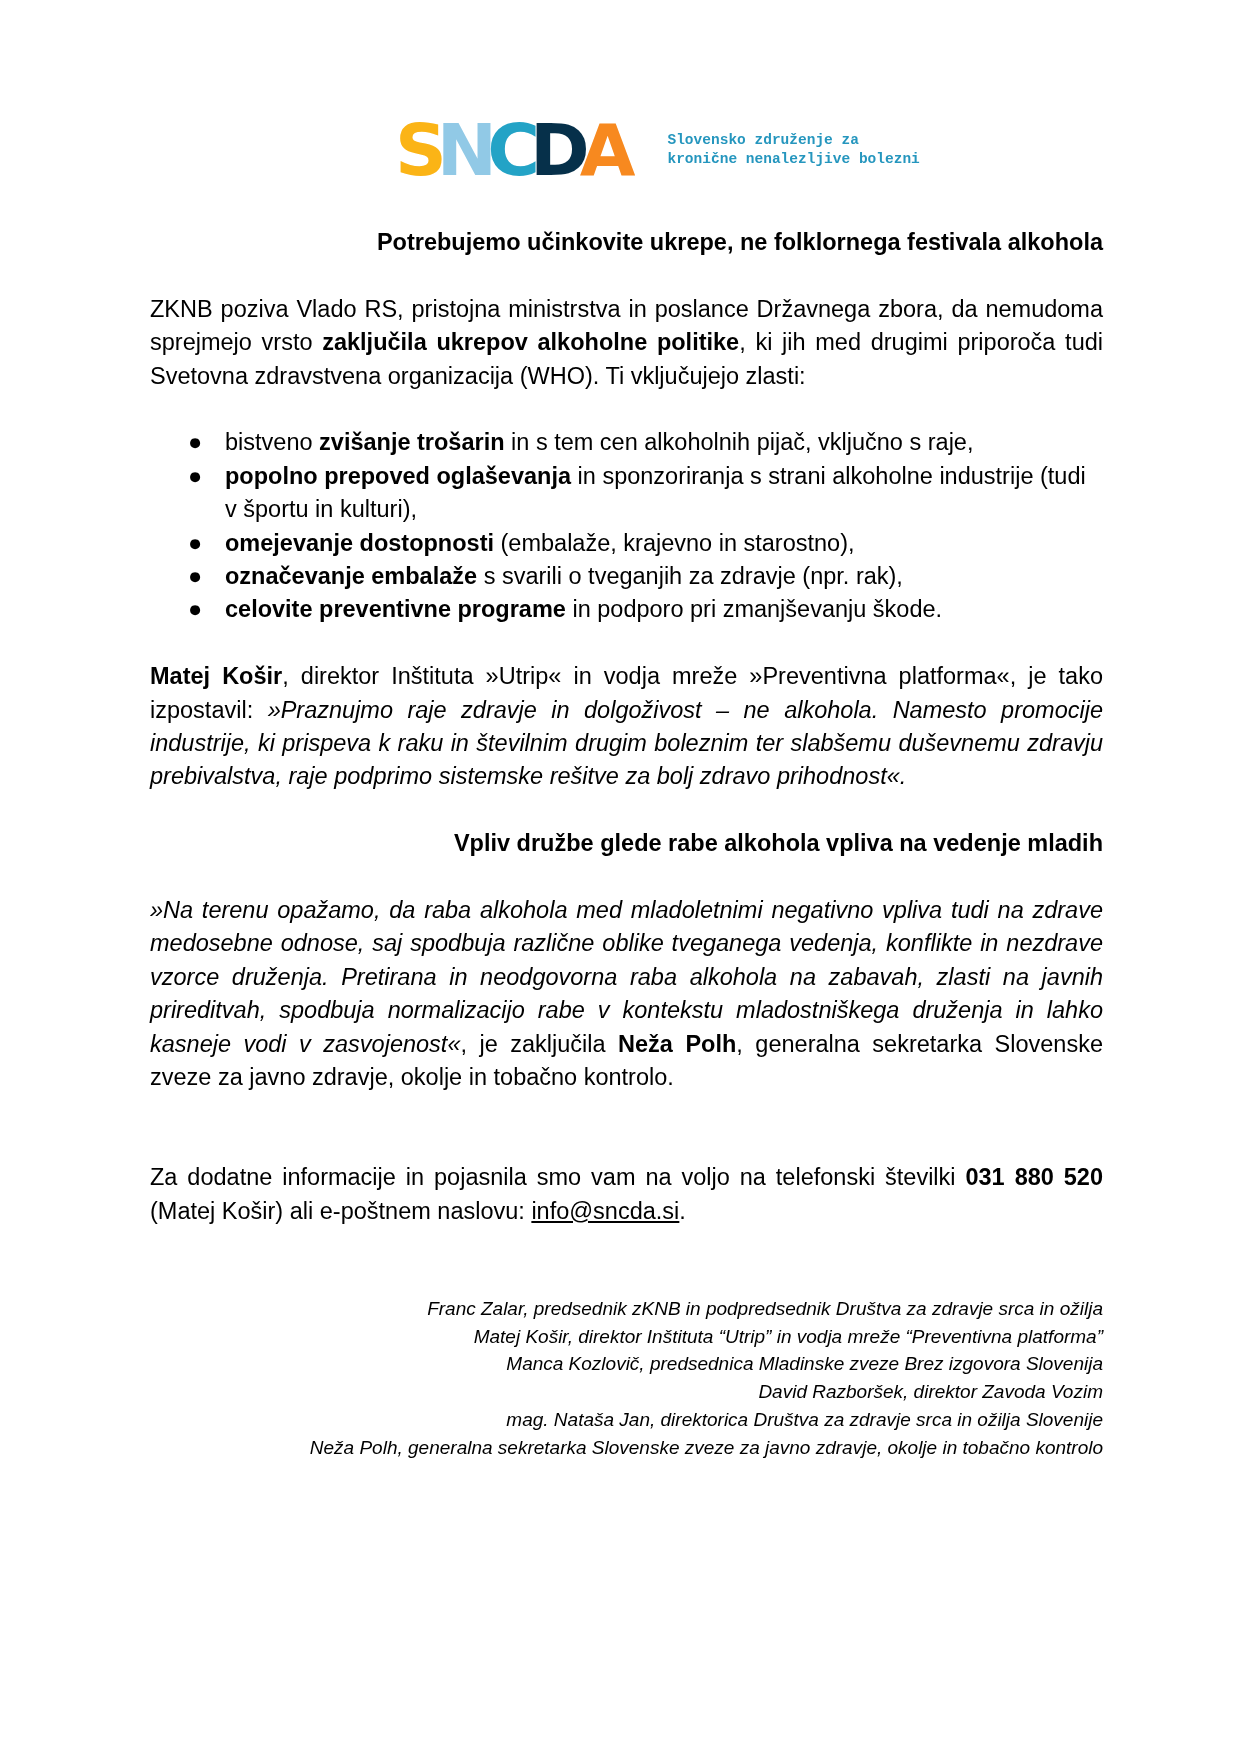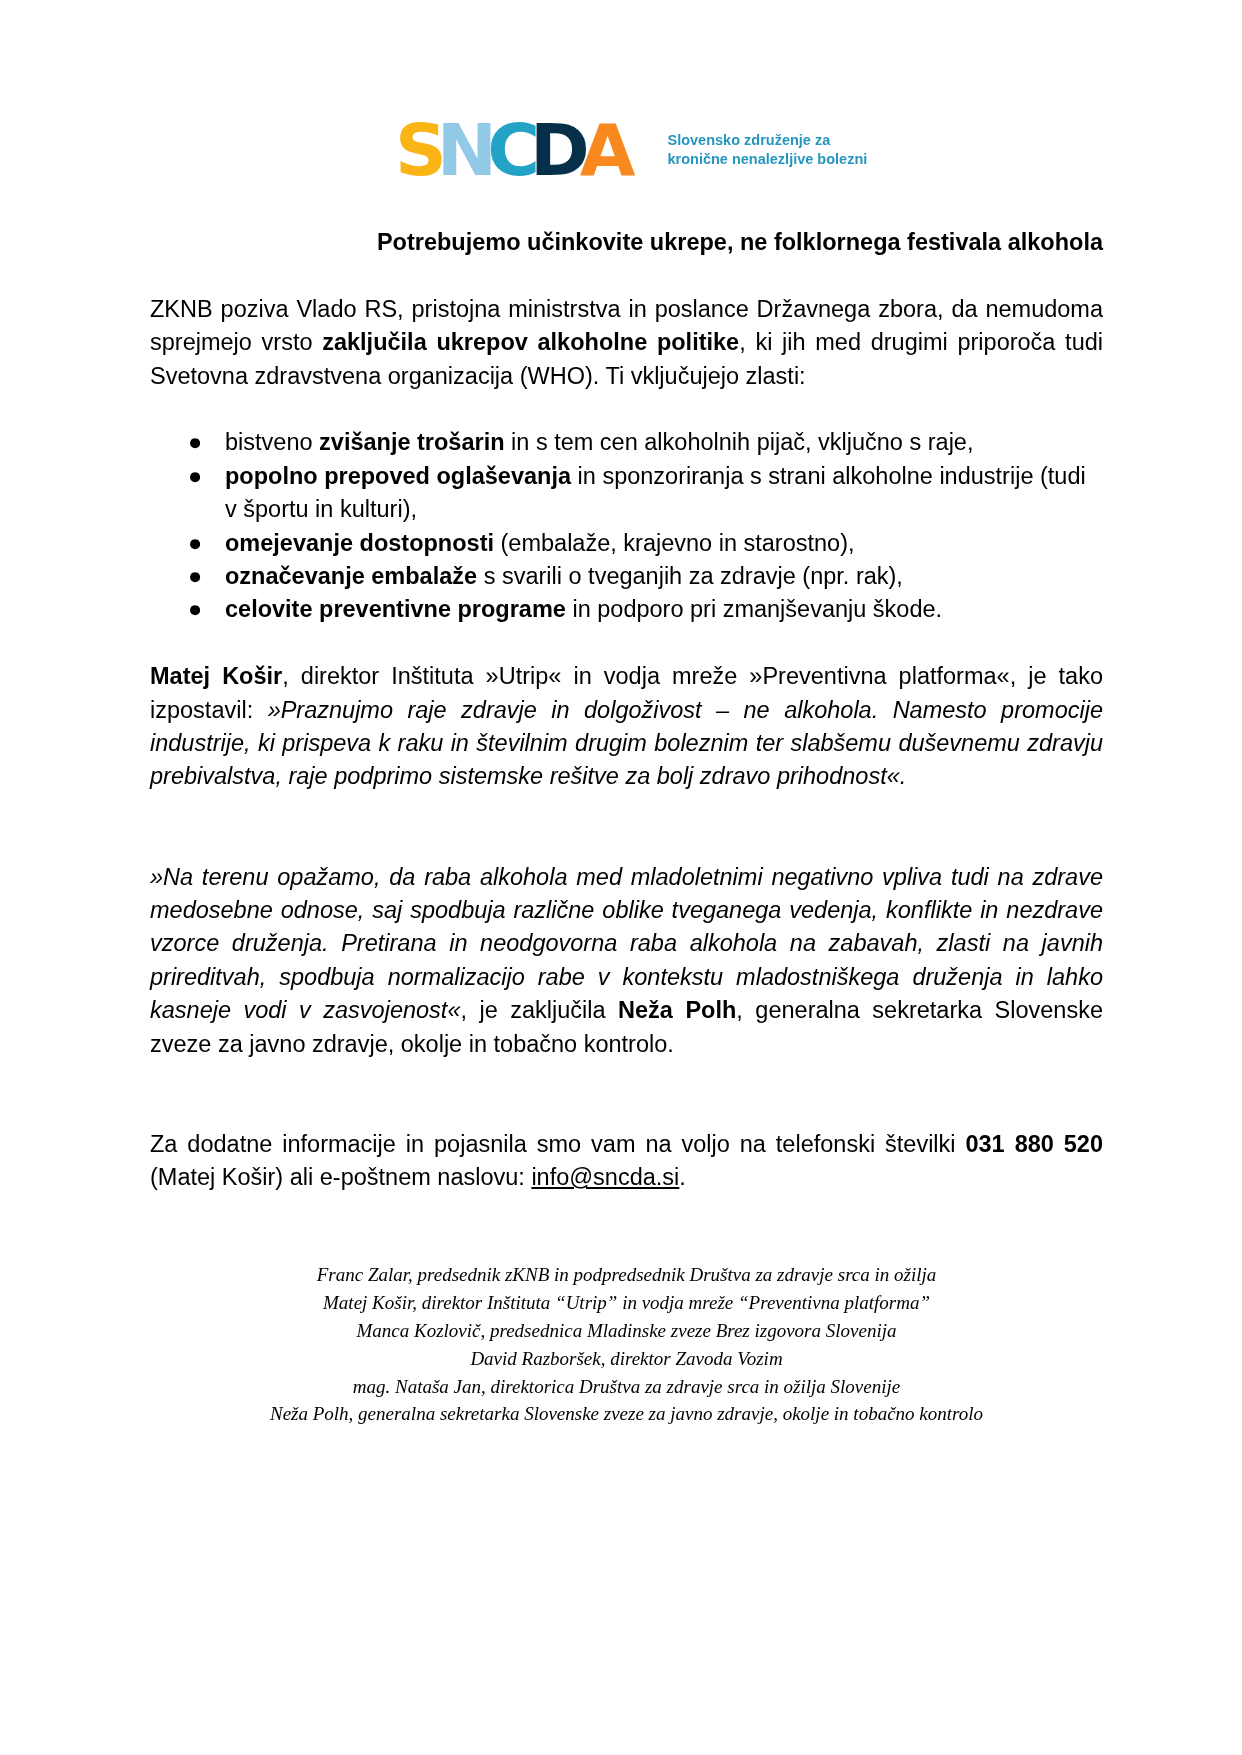--- a/index.html
+++ b/index.html
@@ -1,30 +1,30 @@
 <!DOCTYPE html>
 <html><head>
 <meta charset="utf-8">
 <style>
   html, body { margin: 0; padding: 0; background: #ffffff; }
   body { width: 1242px; height: 1755px; position: relative; overflow: hidden;
          font-family: "Liberation Sans", sans-serif; color: #000; }
   .logo { position: absolute; left: 395px; top: 112px; height: 75px; display: flex; align-items: center; }
   .logo-mark { font-family: "DejaVu Sans", sans-serif; font-weight: bold; font-size: 72px; letter-spacing: -10px; line-height: 1; display: flex; }
   .logo-mark span { display: inline-block; }
-  .logo-text { margin-left: 42px; font-family: Liberation Sans, sans-serif; font-weight: bold; font-size: 14.5px; line-height: 19px; color: #2596be; }
+  .logo-text { margin-left: 42px; font-family: Liberation Mono, monospace; font-weight: bold; font-size: 14.5px; line-height: 19px; color: #2596be; }
   .content { position: absolute; left: 150px; top: 226px; width: 953px; font-size: 23.5px; line-height: 33.4px; }
   p { margin: 0; text-align: justify; }
   .gap { height: 33.4px; }
   h2 { margin: 0; font-size: 23.5px; font-weight: bold; line-height: 33.4px; text-align: right; }
   ul { margin: 0; padding: 0; list-style: none; }
   ul li { position: relative; padding-left: 75px; }
   ul li .bullet { position: absolute; left: 38px; top: 0; }
   a.link { color: #000000; text-decoration: underline; }
-  .sig { font-style: italic; font-size: 19px; line-height: 27.8px; text-align: center; font-family: Liberation Serif, serif; }
+  .sig { font-style: italic; font-size: 19px; line-height: 27.8px; text-align: right; }
   b { font-weight: bold; }
   i { font-style: italic; }
 </style>
 </head>
 <body>
 
 <div class="logo">
   <div class="logo-mark">
     <span style="color: rgb(251, 180, 22);">S</span>
     <span style="color: rgb(145, 201, 230);">N</span>
@@ -46,20 +46,21 @@
   <ul>
     <li><span class="bullet">●</span><span>bistveno </span><b>zvišanje trošarin</b><span> in s tem cen alkoholnih pijač, vključno s raje,</span></li>
     <li><span class="bullet">●</span><b>popolno prepoved oglaševanja</b><span> in sponzoriranja s strani alkoholne industrije (tudi v športu in kulturi),</span></li>
     <li><span class="bullet">●</span><b>omejevanje dostopnosti</b><span> (embalaže, krajevno in starostno),</span></li>
     <li><span class="bullet">●</span><b>označevanje embalaže</b><span> s svarili o tveganjih za zdravje (npr. rak),</span></li>
     <li><span class="bullet">●</span><b>celovite preventivne programe</b><span> in podporo pri zmanjševanju škode.</span></li>
   </ul>
   <div class="gap"></div>
   <p><b>Matej Košir</b><span>, direktor Inštituta »Utrip« in vodja mreže »Preventivna platforma«, je tako izpostavil: </span><i>»Praznujmo raje zdravje in dolgoživost – ne alkohola. Namesto promocije industrije, ki prispeva k raku in številnim drugim boleznim ter slabšemu duševnemu zdravju prebivalstva, raje podprimo sistemske rešitve za bolj zdravo prihodnost«.</i></p>
   <div class="gap"></div>
+  <h2>Vpliv družbe glede rabe alkohola vpliva na vedenje mladih</h2>
   <div class="gap"></div>
   <p><i>»Na terenu opažamo, da raba alkohola med mladoletnimi negativno vpliva tudi na zdrave medosebne odnose, saj spodbuja različne oblike tveganega vedenja, konflikte in nezdrave vzorce druženja. Pretirana in neodgovorna raba alkohola na zabavah, zlasti na javnih prireditvah, spodbuja normalizacijo rabe v kontekstu mladostniškega druženja in lahko kasneje vodi v zasvojenost«</i><span>, je zaključila </span><b>Neža Polh</b><span>, generalna sekretarka Slovenske zveze za javno zdravje, okolje in tobačno kontrolo.</span></p>
   <div class="gap"></div>
   <div class="gap"></div>
   <p><span>Za dodatne informacije in pojasnila smo vam na voljo na telefonski številki </span><b>031 880 520</b><span> (Matej Košir) ali e-poštnem naslovu: </span><a class="link">info@sncda.si</a><span>.</span></p>
   <div class="gap"></div>
   <div class="gap"></div>
   <div class="sig">
     <div>Franc Zalar, predsednik zKNB in podpredsednik Društva za zdravje srca in ožilja</div>
     <div>Matej Košir, direktor Inštituta “Utrip” in vodja mreže “Preventivna platforma”</div>

